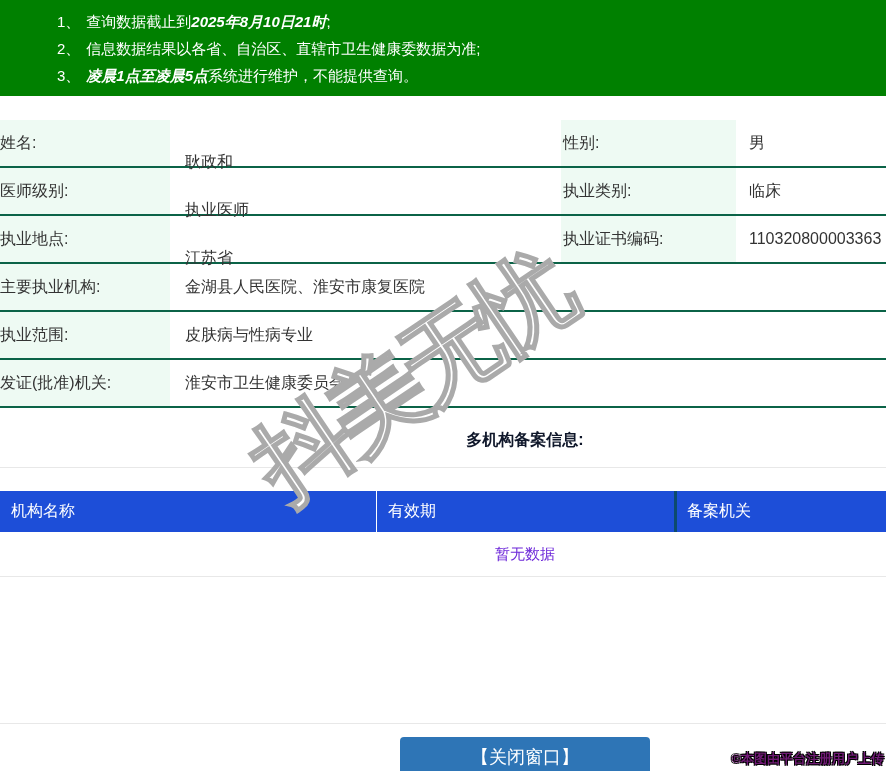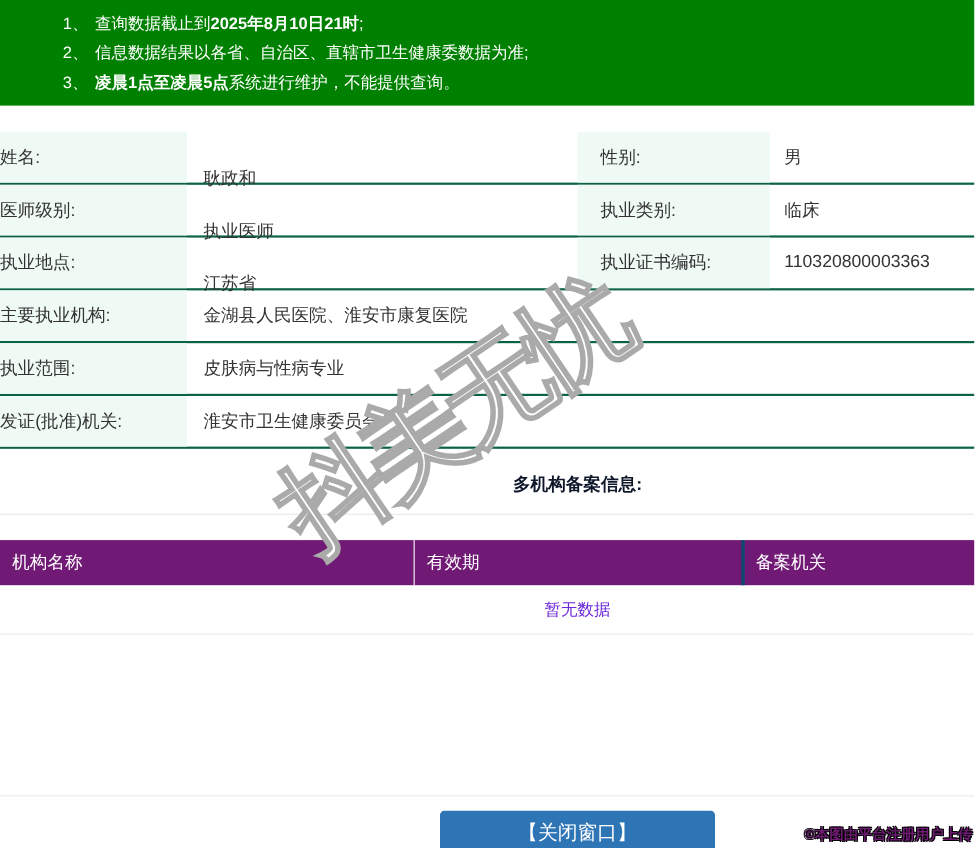--- a/index.html
+++ b/index.html
@@ -10,48 +10,48 @@
     overflow:hidden; background:#fff; color:#333;
   }
 
   
   .banner {
     position:absolute; left:0; top:0; width:886px; height:96px;
     background:#008000; color:#fff; padding:8px 0 0 57px;
     font-size:15px; line-height:27px;
   }
   .banner .line { white-space:nowrap; }
-  .banner .b { font-weight:bold; }
+  .banner .b { font-weight:bold;font-style:italic; }
   .banner .num { margin-right:6px; }
 
   
   .info-table { position:absolute; left:0; top:120px; width:886px; }
   .row {
     display:flex; height:48px; align-items:center;
     border-bottom:2px solid #0b6347; font-size:16px;
   }
   .cell-label  { width:170px; height:100%; background:#eefaf3; display:flex; align-items:center; }
   .cell-value  { width:355px; padding-left:15px;margin-top:38px; }
-  .cell-label2 { width:175px; height:100%; background:#eefaf3; display:flex; align-items:center; padding-left:21px; }
+  .cell-label2 { width:175px; height:100%; background:#eefaf3; display:flex; align-items:center; padding-left:2px;margin-left:36px; }
   .cell-value2 { flex:1; padding-left:13px; }
   .cell-value-wide { flex:1; padding-left:15px; }
 
   
   .section-title {
     position:absolute; left:164px; top:430px; width:722px;
     text-align:center; font-size:16px; font-weight:bold; color:#0f172a;
   }
   .divider { position:absolute; left:0; width:886px; height:1px; background:#e8e8e8; }
   .divider-1 { top:467px; }
   .divider-2 { top:576px; }
   .divider-3 { top:723px; }
 
   .org-header {
     position:absolute; left:0; top:491px; width:886px; height:41px;
-    background:#701a75; color:#fff; display:flex; font-size:16px;
+    background:#1d4ed8; color:#fff; display:flex; font-size:16px;
   }
   .hcol { display:flex; align-items:center; height:100%; }
   .hcol-name      { width:377px; padding-left:11px; border-right:1px solid #fff; }
   .hcol-validity  { width:300px; padding-left:11px; border-right:3px solid #0c4a6e; }
   .hcol-authority { flex:1; padding-left:10px; }
 
   .empty-state {
     position:absolute; left:164px; top:545px; width:722px;
     text-align:center; font-size:15px; color:#6d28d9;
   }

